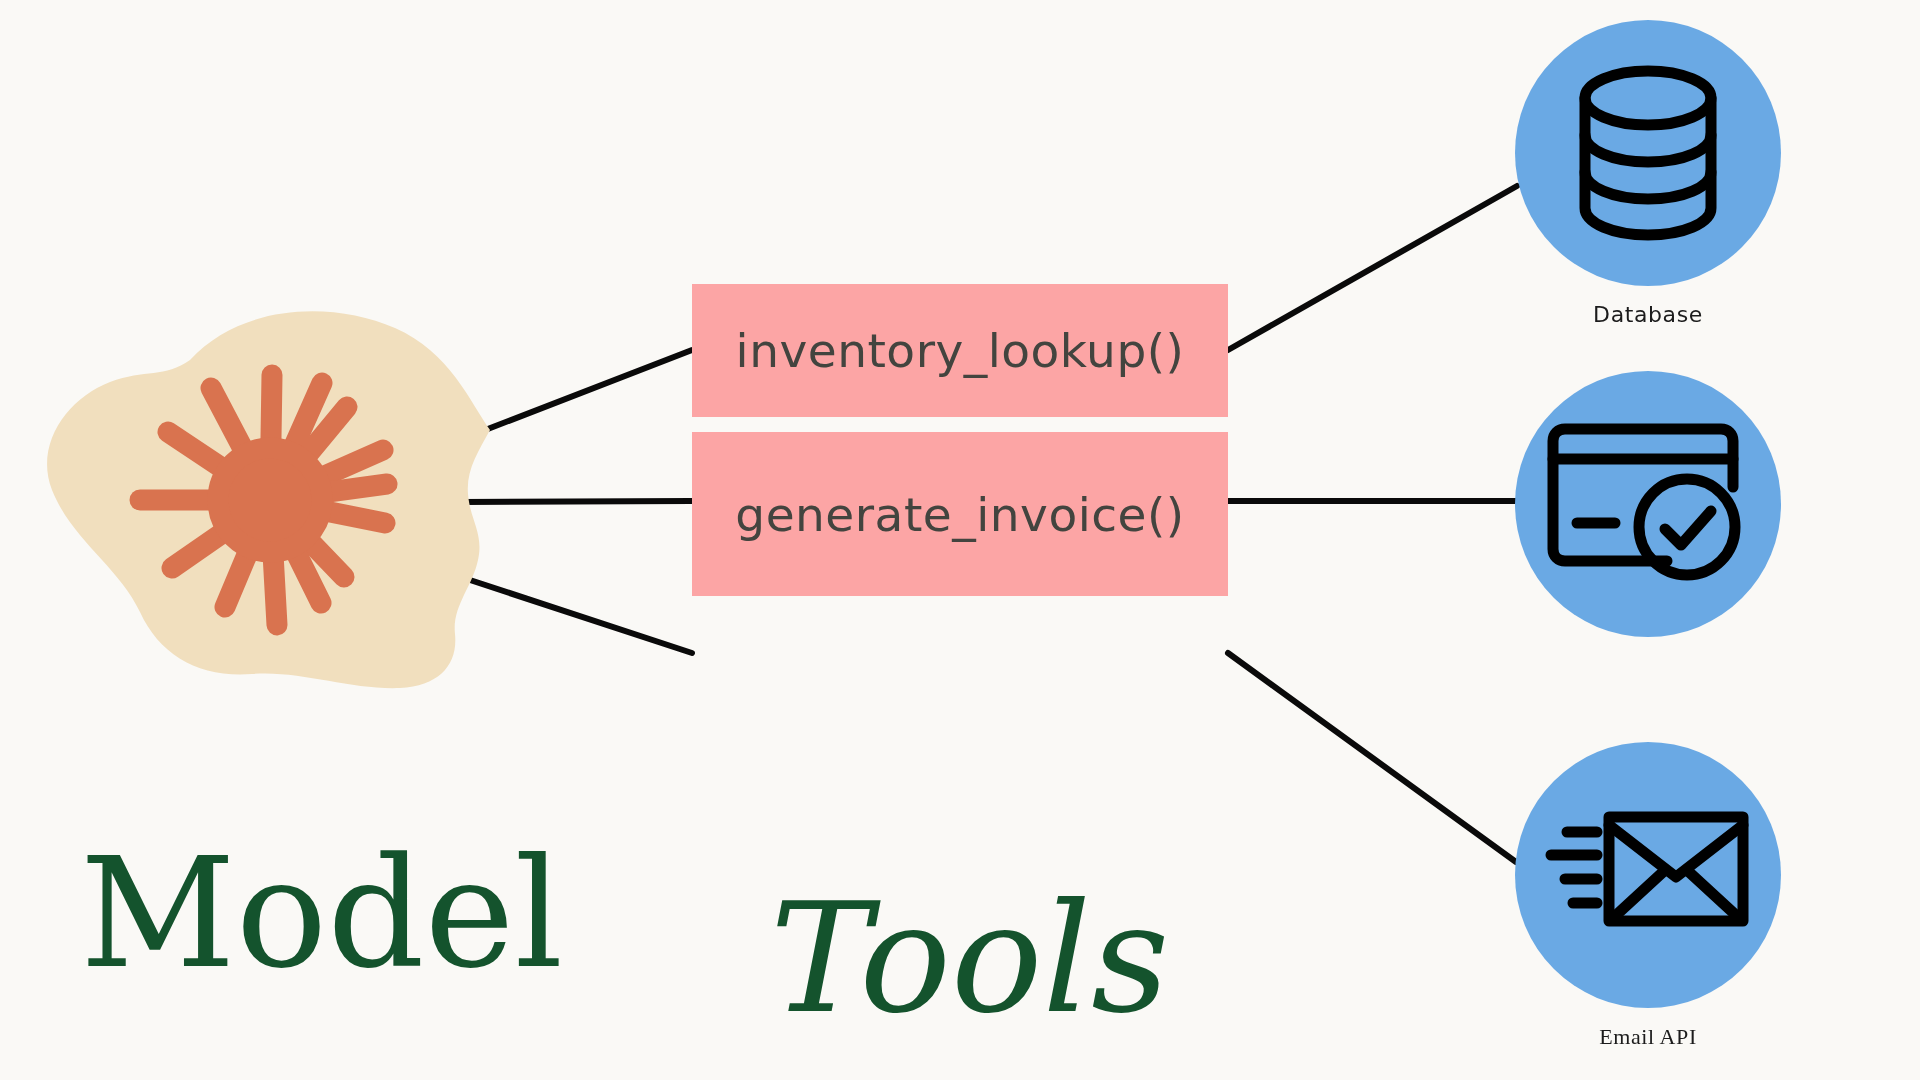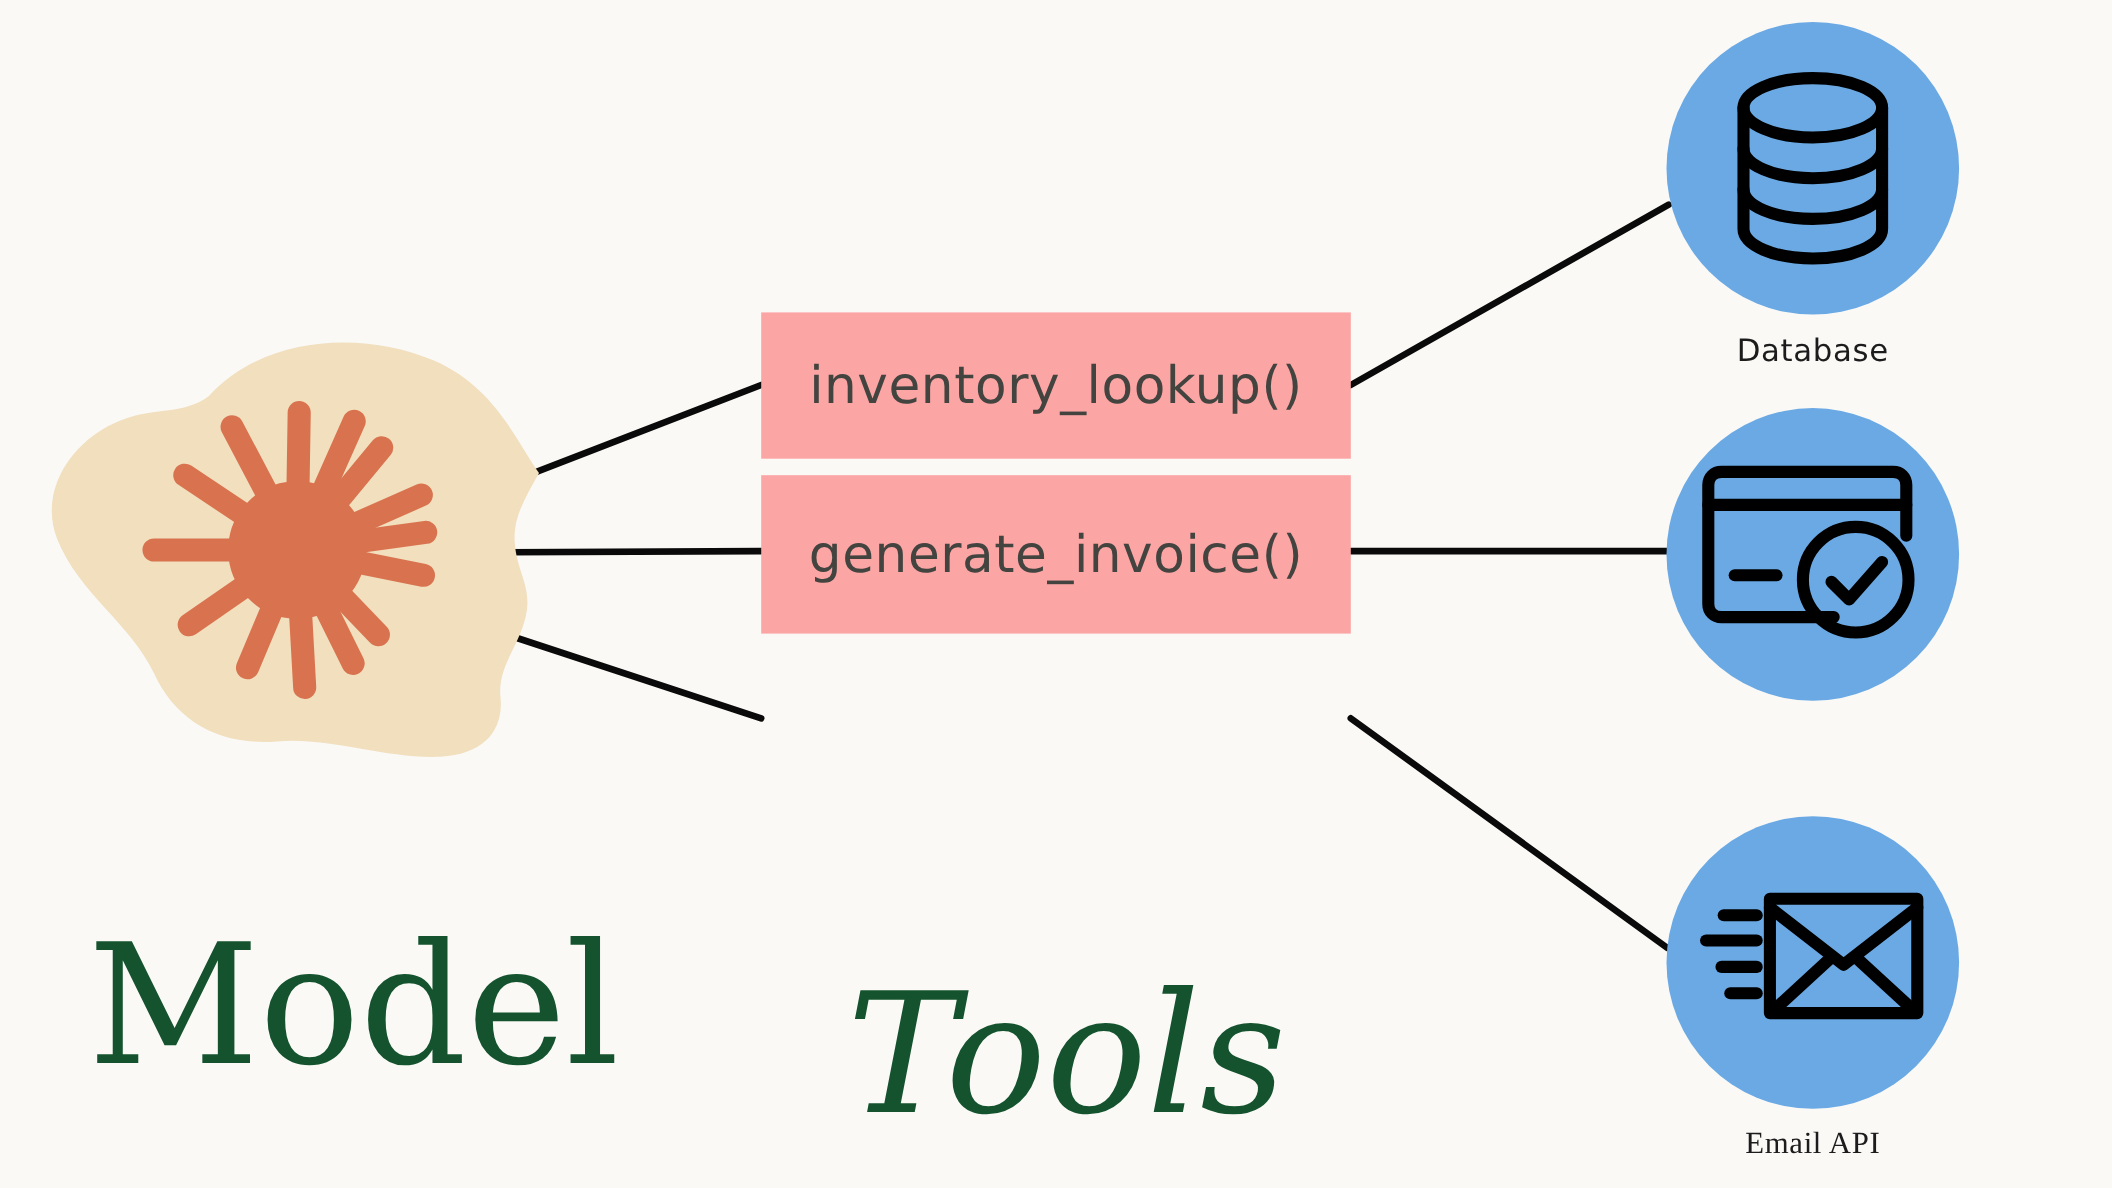--- a/index.html
+++ b/index.html
@@ -36,21 +36,21 @@
     background: #fca5a5;
   }
   .tool-label {
     font-family: "DejaVu Sans", sans-serif;
     font-size: 47px;
     letter-spacing: 0.5px;
     color: #43443f;
     white-space: nowrap;
   }
   #tool-0 { top: 284px; height: 133px; }
-  #tool-1 { top: 432px; height: 144px; }
+  #tool-1 { top: 432px; height: 164px; }
   #tool-2 { top: 583px; height: 132px; }
 
   
   .target {
     position: absolute;
     left: 1515px;
     width: 266px;
     height: 266px;
   }
   .target .disc {
@@ -64,21 +64,21 @@
     position: absolute;
     left: 0; top: 0;
     width: 266px; height: 266px;
   }
   .target .caption {
     position: absolute;
     left: -60px;
     width: 386px;
     text-align: center;
     font-family: "DejaVu Sans", sans-serif;
-    font-size: 28px;
+    font-size: 22px;
     letter-spacing: 0.6px;
     color: #1c1c1c;
     white-space: nowrap;
   }
   #target-0 { top: 20px; }
   #target-0 .caption { top: 282px; }
   #target-1 { top: 371px; }
   #target-1 .caption { top: 282px; }
   #target-2 { top: 742px; }
   #target-2 .caption { top: 282px; font-family: Liberation Serif, serif; }

